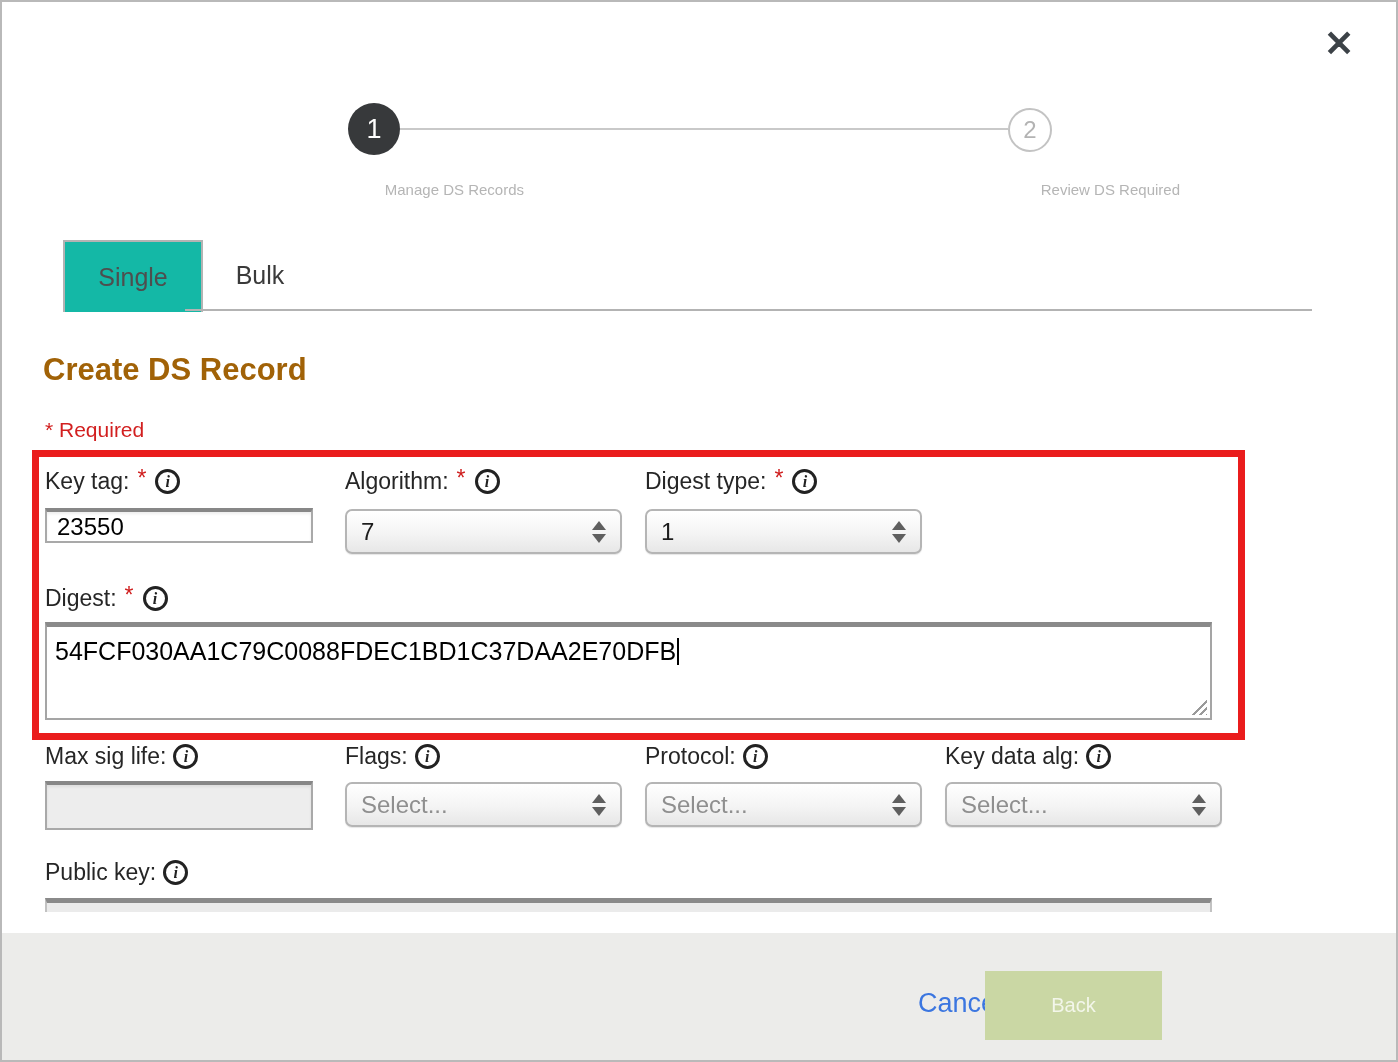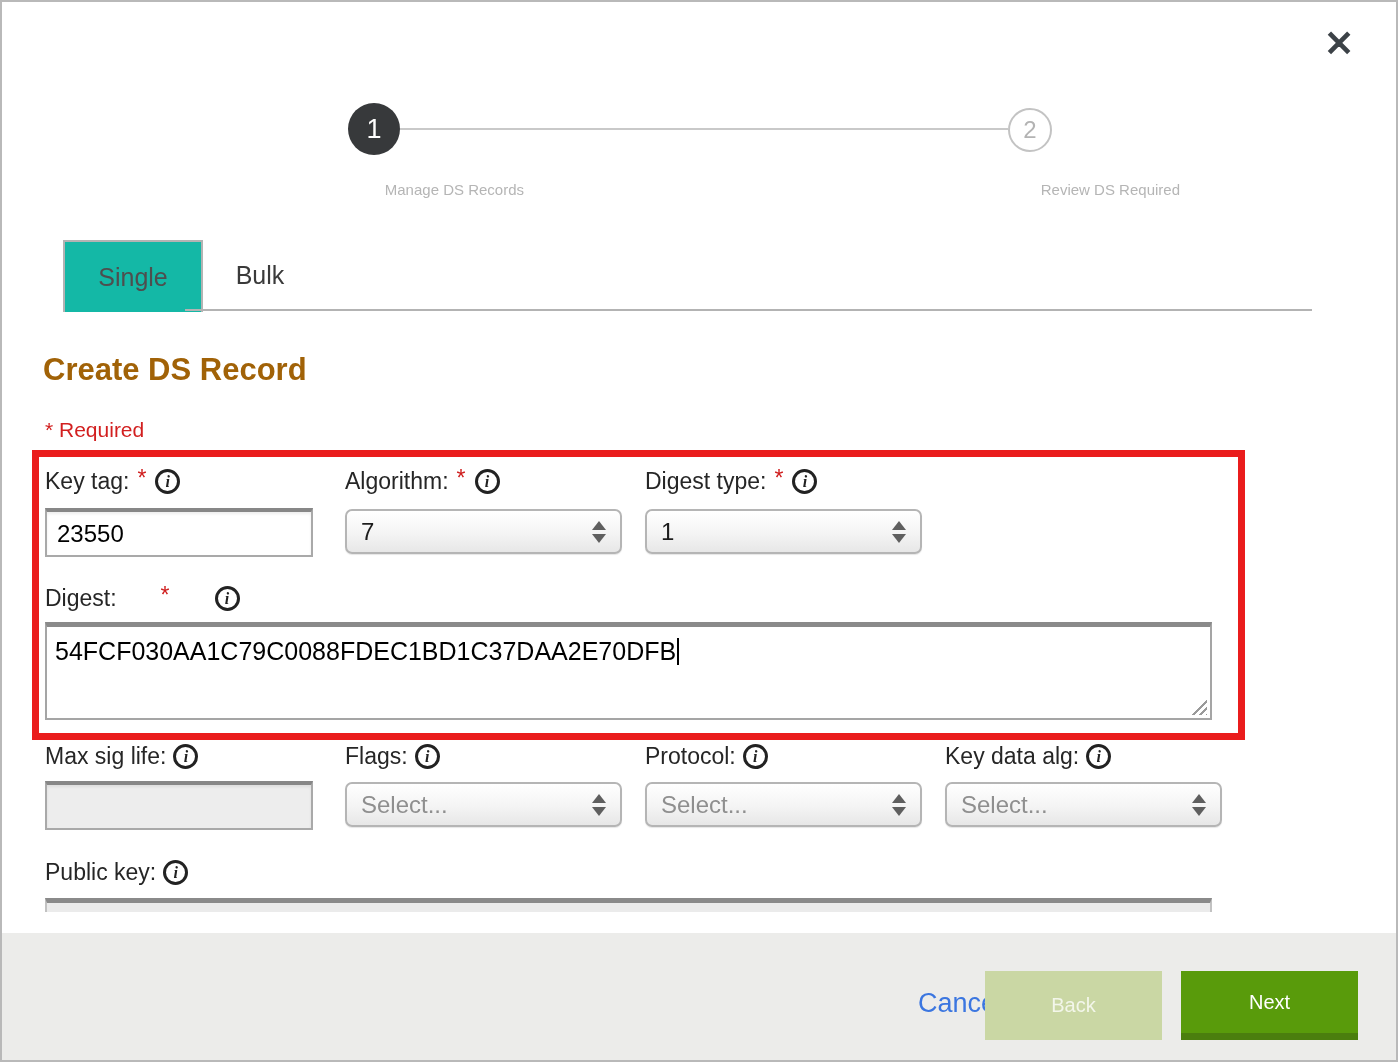--- a/index.html
+++ b/index.html
@@ -108,37 +108,37 @@
       </span>
   </div>
   <div class="abs field-label" style="left:643px;top:466px;">
     <span>Digest type:</span>
     <span class="req-star">*</span>
     <span class="info-icon">
         <i>i</i>
       </span>
   </div>
 
-  <input class="abs text-input" style="left: 43px; top: 506px; width: 268px; height: 49px;" value="23550">
+  <input class="abs text-input" style="left: 43px; top: 506px; width: 268px; height: 35px;" value="23550">
   <div class="abs fake-select" style="left:343px;top:507px;width:277px;height:45px;">
     <span class="val">7</span>
     <span class="spinner">
         <span class="tri-up"></span>
         <span class="tri-down"></span>
       </span>
   </div>
   <div class="abs fake-select" style="left:643px;top:507px;width:277px;height:45px;">
     <span class="val">1</span>
     <span class="spinner">
         <span class="tri-up"></span>
         <span class="tri-down"></span>
       </span>
   </div>
 
-  <div class="abs field-label" style="left:43px;top:583px;gap:36px;">
+  <div class="abs field-label" style="left:43px;top:583px;">
     <span>Digest:</span>
     <span class="req-star">*</span>
     <span class="info-icon">
         <i>i</i>
       </span>
   </div>
   <div class="abs fake-textarea" style="left:43px;top:620px;width:1167px;height:98px;">
     <span>54FCF030AA1C79C0088FDEC1BD1C37DAA2E70DFB</span><span class="caret"></span>
     <span class="resize-grip"></span>
   </div>
@@ -195,15 +195,14 @@
     <span>Public key:</span>
     <span class="info-icon req-none">
         <i>i</i>
       </span>
   </div>
   <div class="abs pubkey-stub"></div>
 
   <div class="abs footer"></div>
   <span class="abs cancel-link">Cancel</span>
   <div class="abs btn btn-back">Back</div>
-  <div class="abs btn btn-next">Next</div>
 
 </div>
 
 </body></html>

